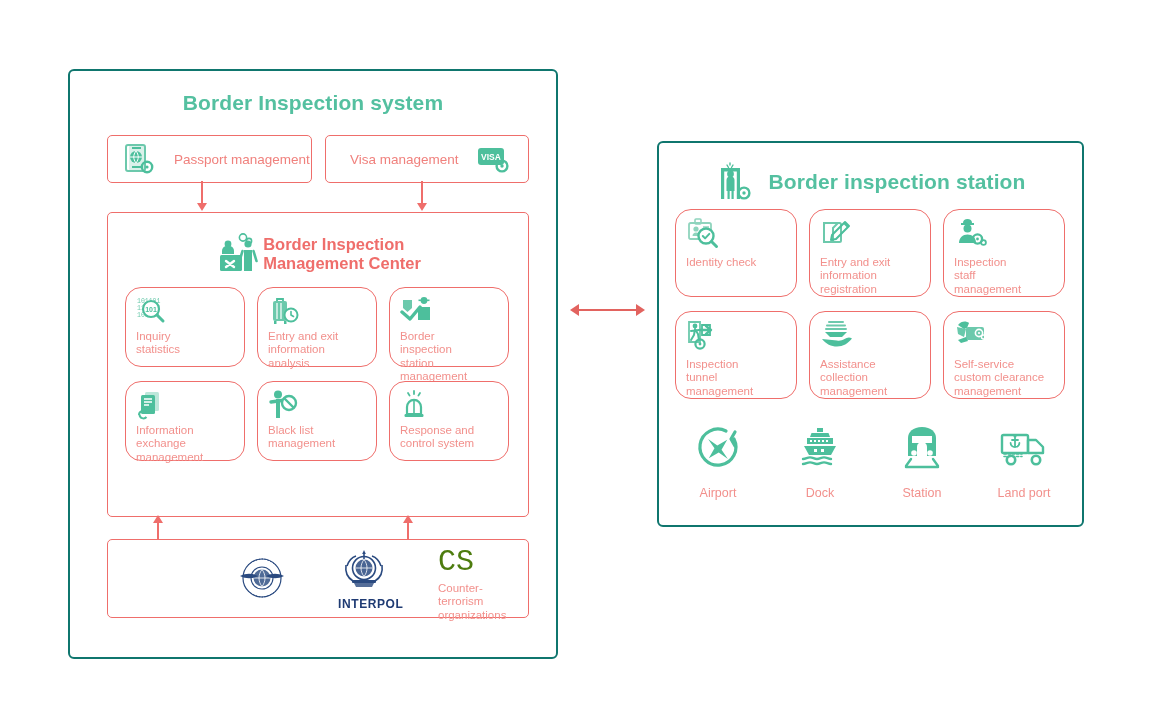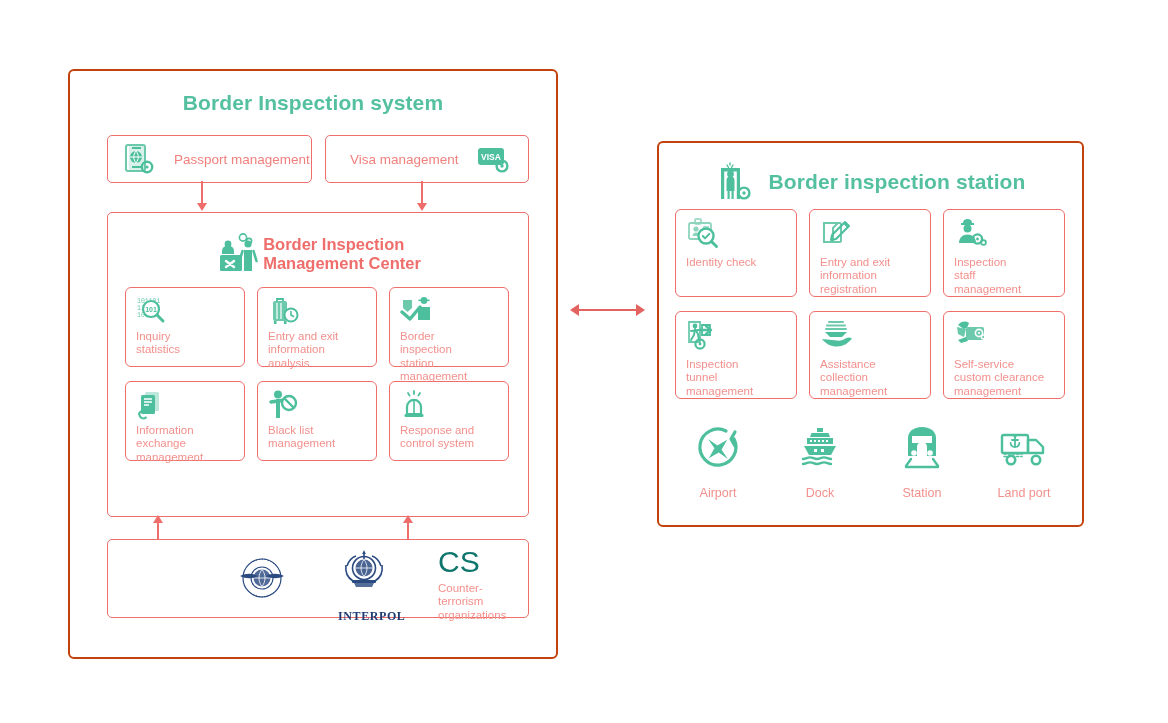--- a/index.html
+++ b/index.html
@@ -3,21 +3,21 @@
 <meta charset="utf-8">
 <style>
   html,body{margin:0;padding:0;}
   body{
     width:1168px;height:723px;background:#ffffff;
     font-family:"Liberation Sans", sans-serif;
     position:relative;overflow:hidden;
     -webkit-font-smoothing:antialiased;
   }
   .panel{
-    position:absolute;border:2px solid #c2410c;border-radius:6px;background:#fff;
+    position:absolute;border:2px solid #0f766e;border-radius:6px;background:#fff;
   }
   #left-panel{left:68px;top:69px;width:486px;height:586px;}
   #right-panel{left:657px;top:141px;width:423px;height:382px;}
 
   .panel-title{
     color:#54c0a0;font-size:21px;font-weight:bold;text-align:center;
     letter-spacing:.1px;
   }
   #left-title{position:absolute;left:0;top:20px;width:100%;}
 
@@ -28,31 +28,31 @@
   #passport-box{left:37px;top:64px;width:203px;}
   #visa-box{left:255px;top:64px;width:202px;}
   .toprow-label{color:#f0817d;font-size:13.5px;}
 
   
   #center-box{left:37px;top:141px;width:420px;height:303px;}
   #center-head{position:absolute;left:0;top:18px;width:100%;display:flex;justify-content:center;align-items:center;}
   #center-head .htxt{color:#ef6e6b;font-size:16.5px;font-weight:bold;line-height:1.18;}
 
   .grid{position:absolute;left:17px;top:74px;width:386px;display:flex;flex-wrap:wrap;gap:14px 12px;}
-  .cell{width:120px;height:80px;border:1.6px solid #ef6e6b;border-radius:6px;position:relative;background:#fff;box-sizing:border-box;}
+  .cell{width:120px;height:80px;border:1.6px solid #ef6e6b;border-radius:16px;position:relative;background:#fff;box-sizing:border-box;}
   .cell .ico{position:absolute;left:10px;top:7px;}
   .cell .lbl{position:absolute;left:10px;right:5px;top:42px;color:#f2908c;font-size:11.5px;line-height:1.16;}
 
   
   #cs-box{left:37px;top:468px;width:420px;height:77px;}
   #icao-logo{position:absolute;left:130px;top:14px;}
   #interpol-logo{position:absolute;left:230px;top:8px;text-align:center;}
-  #interpol-logo .iname{color:#1f3b73;font-size:12px;font-weight:bold;font-family:Liberation Serif, serif;letter-spacing:.6px;margin-top:13px;}
+  #interpol-logo .iname{color:#1f3b73;font-size:12px;font-weight:bold;font-family:Liberation Sans, sans-serif;letter-spacing:.6px;margin-top:1px;}
   #cs-text{position:absolute;left:330px;top:7px;}
-  #cs-text .cs{color:#0f766e;font-size:30px;line-height:1;}
+  #cs-text .cs{color:#4d7c0f;font-size:30px;line-height:1;font-family:Liberation Mono, monospace;}
   #cs-text .cssub{color:#f2908c;font-size:11.5px;line-height:1.16;margin-top:5px;}
 
   
   .vline{position:absolute;background:#ef6e6b;width:2px;}
   .arrow-head-down,.arrow-head-up{position:absolute;width:0;height:0;}
   .arrow-head-down{border-left:5px solid transparent;border-right:5px solid transparent;border-top:8px solid #ef6e6b;}
   .arrow-head-up{border-left:5px solid transparent;border-right:5px solid transparent;border-bottom:8px solid #ef6e6b;}
 
   
   #connector{position:absolute;left:570px;top:303px;width:75px;height:14px;}

